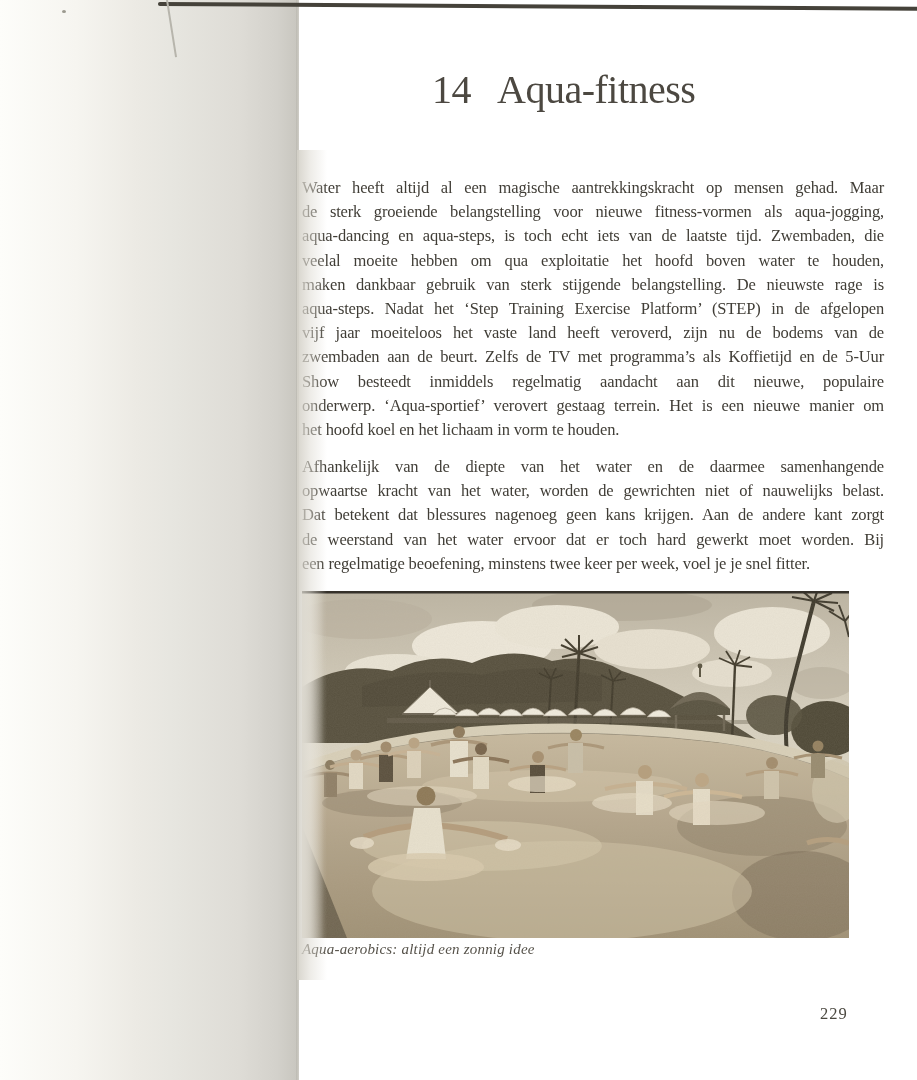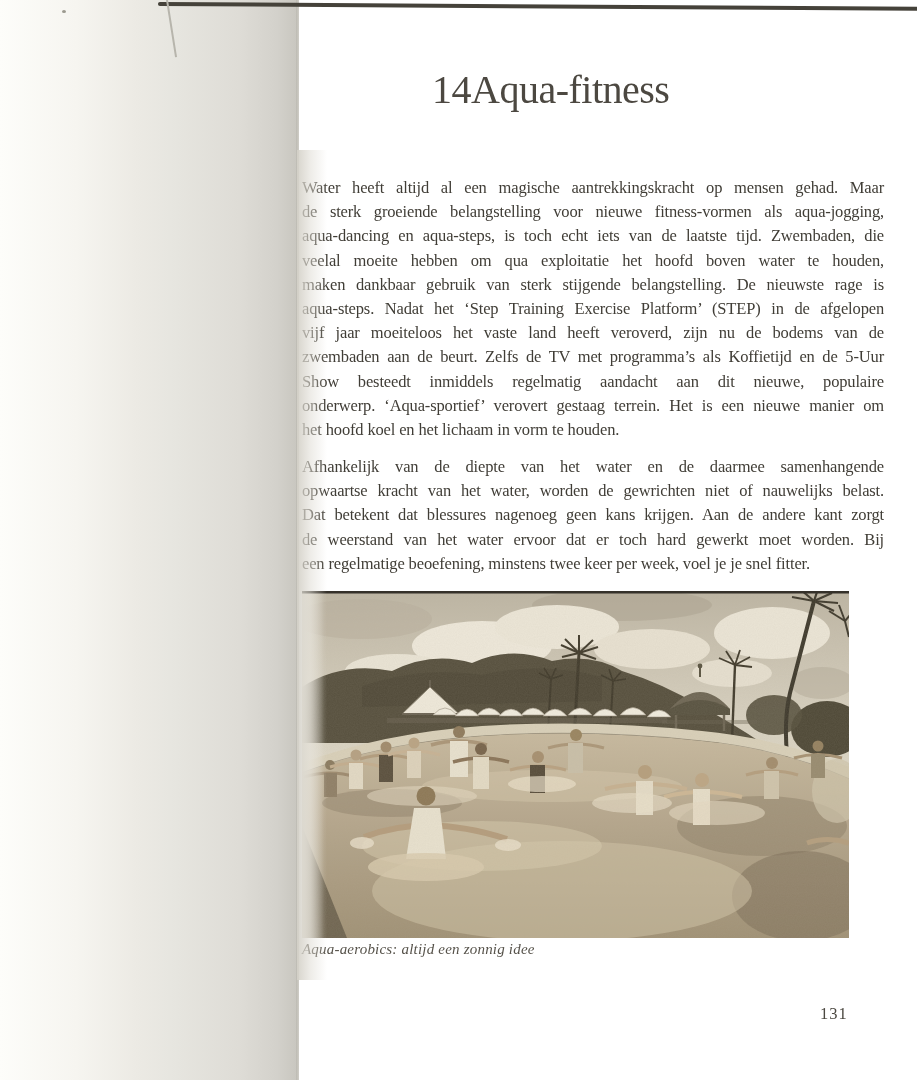--- a/index.html
+++ b/index.html
@@ -44,21 +44,21 @@
   }
   .speck { position: absolute; left: 62px; top: 10px; width: 4px; height: 3px;
     background: #9b998f; border-radius: 50%; }
 
   
   .chapter-heading {
     position: absolute; left: 133px; top: 66px;
     font-size: 40px; letter-spacing: -0.5px; color: #4c4841;
     white-space: nowrap;
   }
-  .chapter-heading .num { }
+  .chapter-heading .num { margin-right: 26px; }
 
   
   .body-text {
     position: absolute; left: 3px; top: 176px; width: 582px;
     color: #403d36; font-size: 16.5px; letter-spacing: -0.15px;
   }
   .para { margin: 0 0 13px 0; }
   .line {
     height: 24.2px; line-height: 24.2px;
     text-align: justify; text-align-last: justify;
@@ -350,20 +350,20 @@
         </g>
 
         <rect x="0" y="0" width="547" height="347" filter="url(#grain)"></rect>
         <rect x="0" y="0" width="22" height="347" fill="url(#glare)"></rect>
         <rect x="0" y="0" width="547" height="2.5" fill="#35312a"></rect>
       </svg>
     </div>
 
     <div class="photo-caption">Aqua-aerobics: altijd een zonnig idee</div>
 
-    <div class="page-number">131</div>
+    <div class="page-number">229</div>
   </div>
 
   <div class="top-edge-line"></div>
   <div class="corner-crease"></div>
   <div class="speck"></div>
   <div class="gutter-fade"></div>
 </div>
 
 </body></html>

